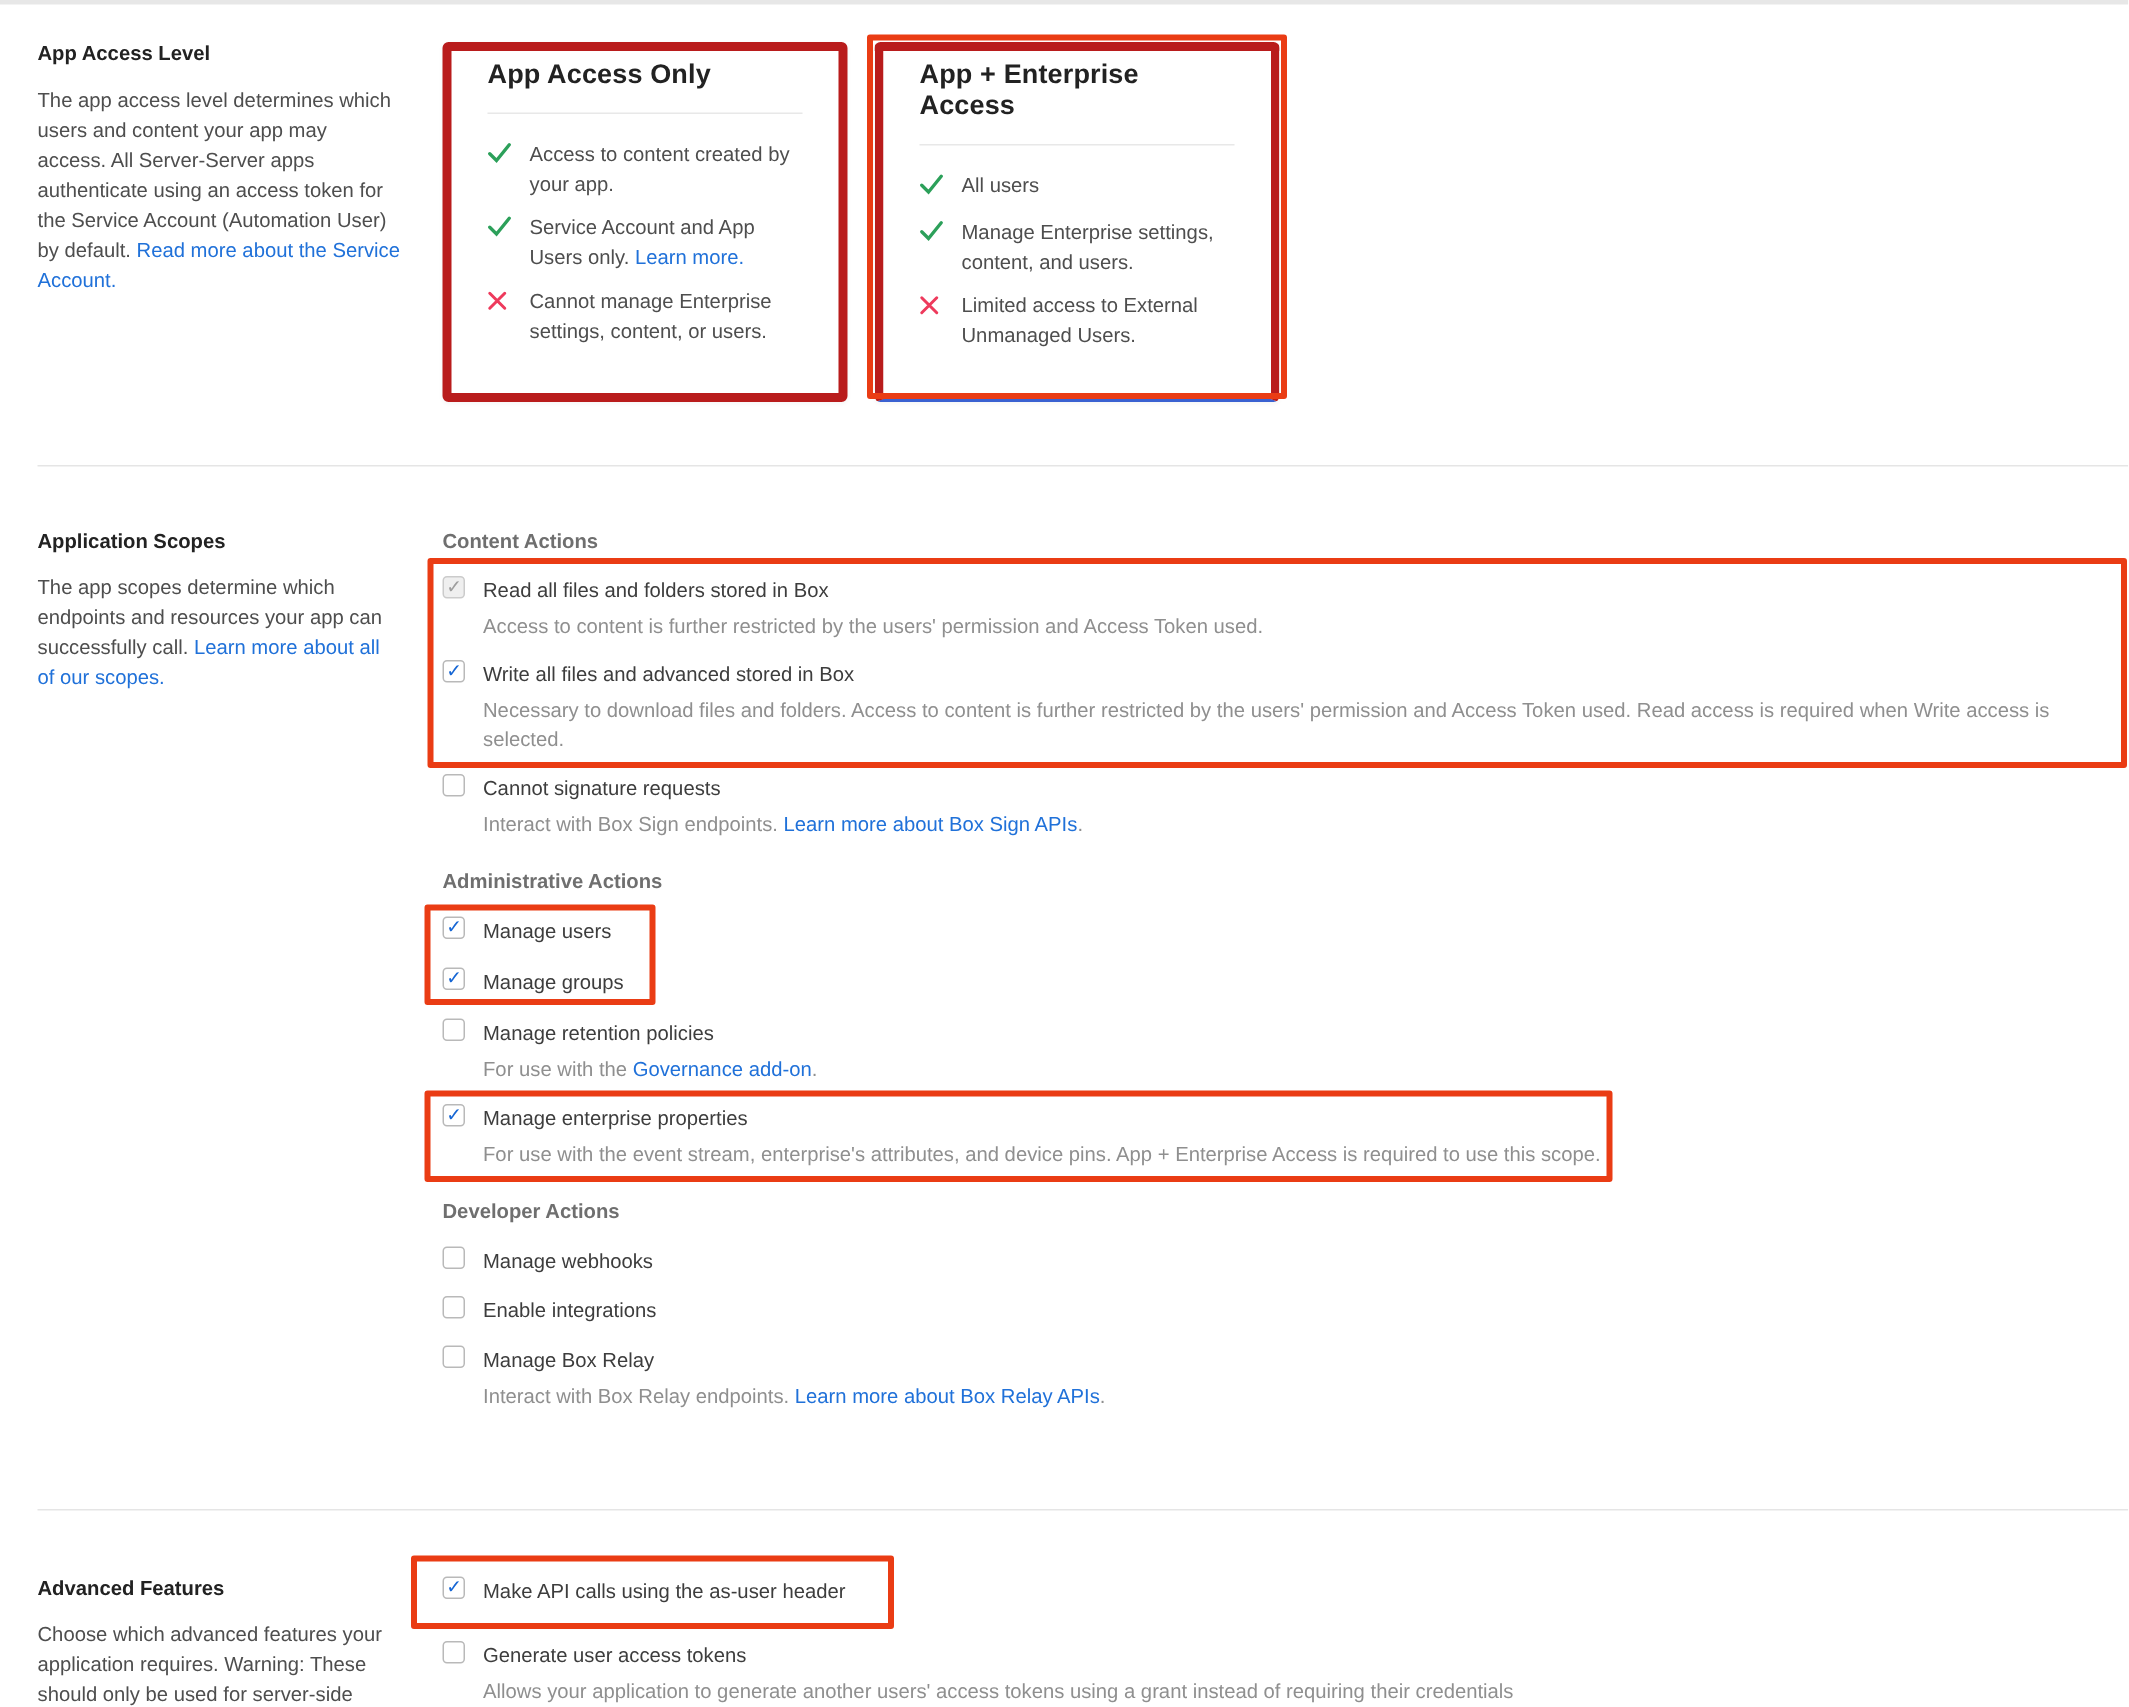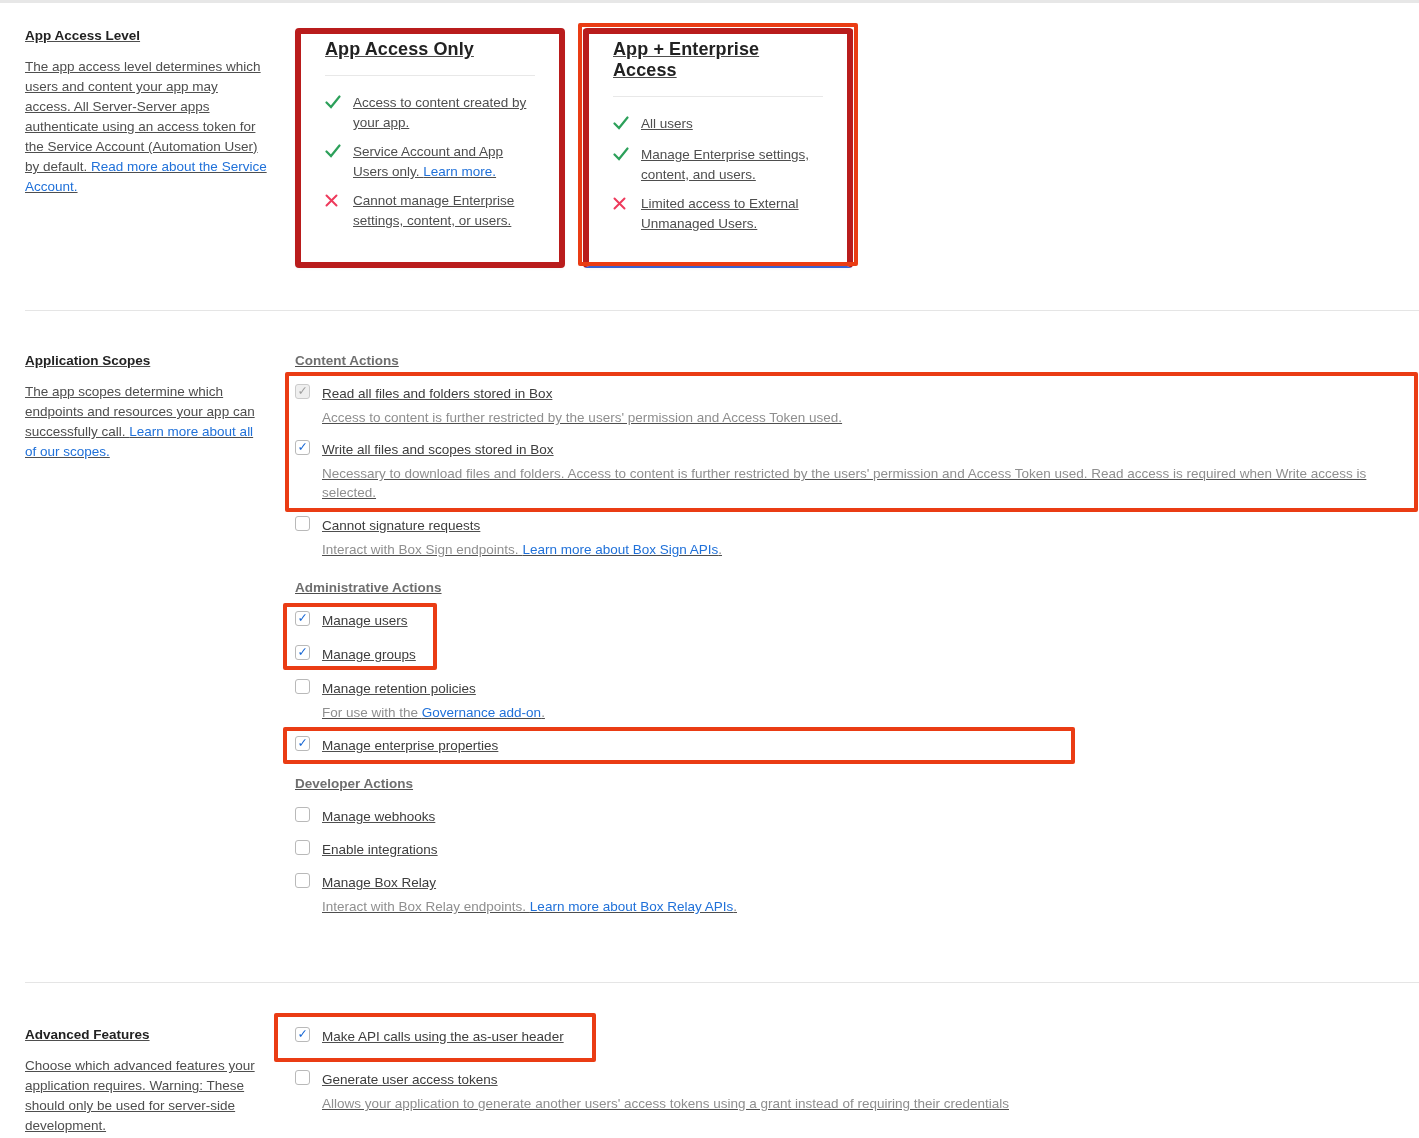--- a/index.html
+++ b/index.html
@@ -2,21 +2,21 @@
 <html><head>
 <meta charset="utf-8">
 <style>
   * { box-sizing: border-box; }
   html, body { margin: 0; padding: 0; background: #fff; }
   body {
     font-family: "Liberation Sans", "DejaVu Sans", sans-serif;
     color: #4e4e4e;
     width: 1419px;
   }
-  .page { position: relative; width: 1419px; height: 1138px; overflow: hidden; background: #fff; text-decoration: underline; }
+  .page { position: relative; width: 1419px; height: 1138px; overflow: hidden; background: #fff; }
   .top-rule { height: 3px; background: #e7e7e7; }
 
   .section { display: flex; padding-left: 25px; }
   .section-1 { margin-top: 25px; }
   .left-col { width: 270px; flex-shrink: 0; padding-right: 28px; }
   .left-col h2 { font-size: 13.5px; font-weight: 700; color: #222; margin: 0 0 14px 0; }
   .left-col p { font-size: 13.5px; line-height: 20px; color: #4e4e4e; margin: 0; }
   a.link { color: #2071d9; text-decoration: none; cursor: pointer; }
 
   
@@ -165,21 +165,21 @@
           <div class="cb-row">
             <div class="cb-line">
               <span class="cb" data-state="checked-disabled"></span>
               <span class="cb-label">Read all files and folders stored in Box</span>
             </div>
             <div class="cb-sub"><span>Access to content is further restricted by the users' permission and Access Token used.</span></div>
           </div>
           <div class="cb-row">
             <div class="cb-line">
               <span class="cb" data-state="checked"></span>
-              <span class="cb-label">Write all files and scopes stored in Box</span>
+              <span class="cb-label">Write all files and advanced stored in Box</span>
             </div>
             <div class="cb-sub"><span>Necessary to download files and folders. Access to content is further restricted by the users' permission and Access Token used. Read access is required when Write access is selected.</span></div>
           </div>
         </div>
 
         <div class="cb-row">
           <div class="cb-line">
             <span class="cb" data-state="unchecked"></span>
             <span class="cb-label">Cannot signature requests</span>
           </div>
@@ -214,20 +214,21 @@
           <div class="cb-sub"><span>For use with the </span><a class="link">Governance add-on</a><span>.</span></div>
         </div>
 
         <div class="annotated annotated-enterprise">
           <span class="frame frame-enterprise"></span>
           <div class="cb-row">
             <div class="cb-line">
               <span class="cb" data-state="checked"></span>
               <span class="cb-label">Manage enterprise properties</span>
             </div>
+            <div class="cb-sub"><span>For use with the event stream, enterprise's attributes, and device pins. App + Enterprise Access is required to use this scope.</span></div>
           </div>
         </div>
       </div>
 
       <div class="scope-group">
         <h4 class="group-heading">Developer Actions</h4>
 
         <div class="cb-row">
           <div class="cb-line">
             <span class="cb" data-state="unchecked"></span>

